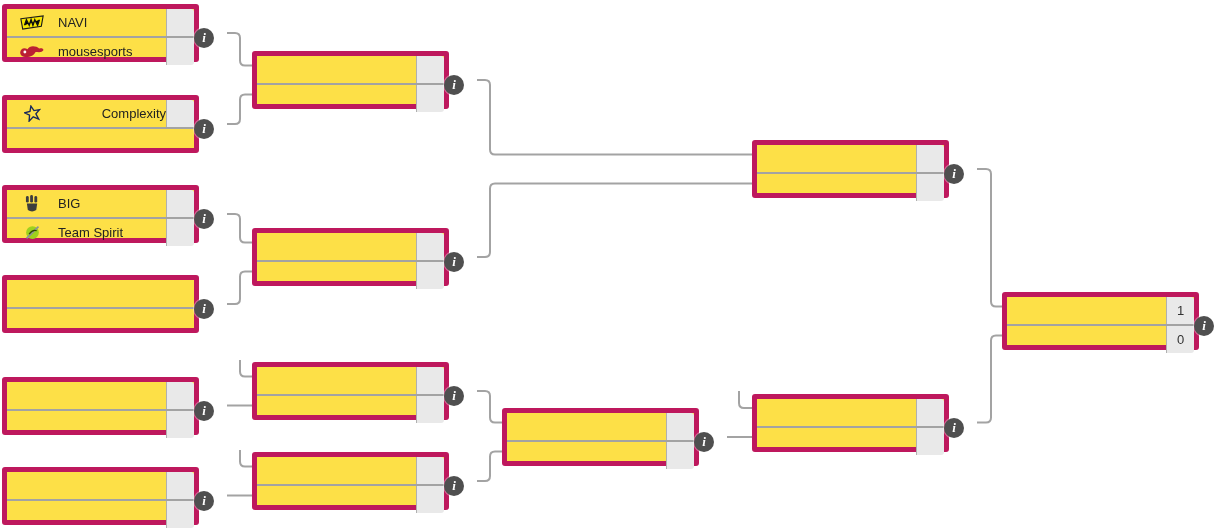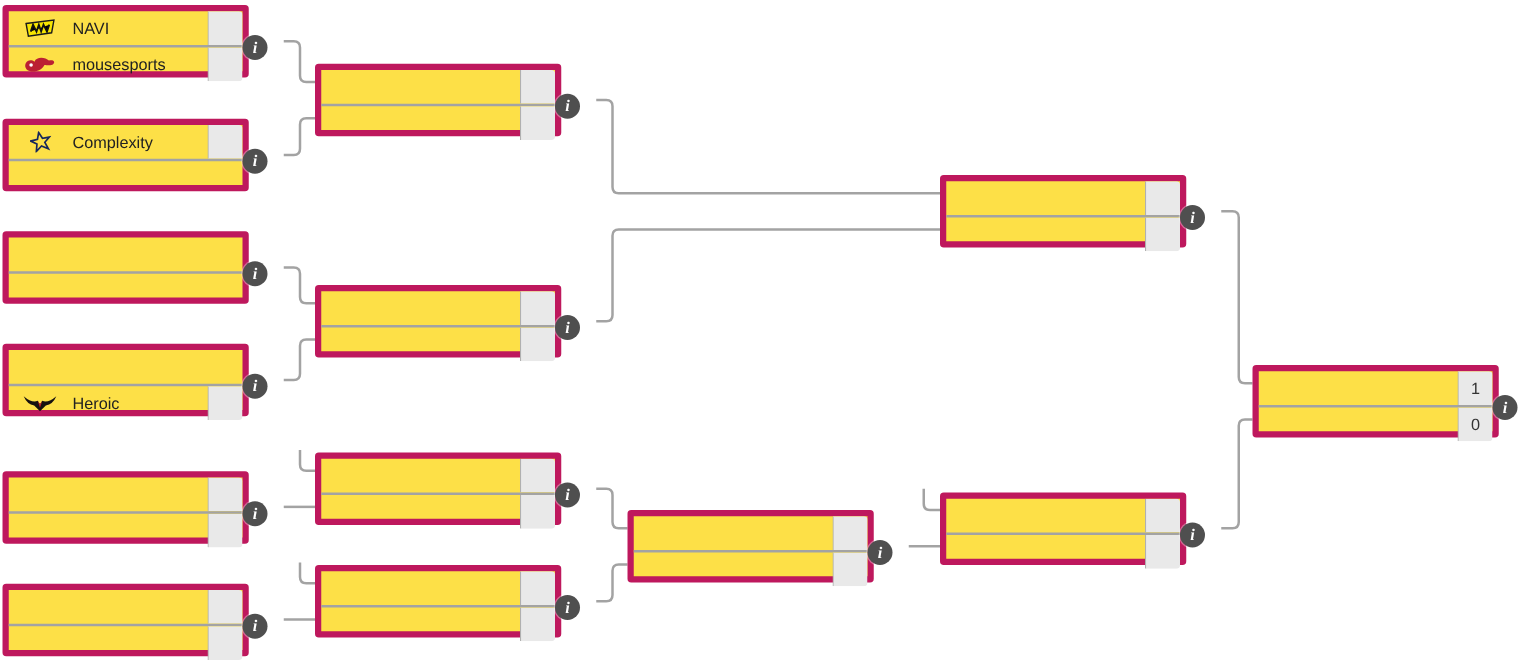--- a/index.html
+++ b/index.html
@@ -20,21 +20,21 @@
              border-left:1px solid #b0b0b0;display:flex;align-items:center;justify-content:center;
              color:#333;}
   .row.t .scorecell{border-top-right-radius:3px;}
   .row.b .scorecell{border-bottom-right-radius:3px;}
   .info{position:absolute;left:187px;top:19px;width:20px;height:20px;border-radius:50%;
         background:#4f4f4f;color:#fff;display:flex;align-items:center;justify-content:center;
         font:bold italic 13px "Liberation Serif", serif;z-index:3;cursor:pointer;
         box-shadow:0 0 0 1px rgba(255,255,255,.35);}
   
   #m-ub-qf1{left:2px;top:4px;}
-  #m-ub-qf2{left:2px;top:95px;}
+  #m-ub-qf2{left:2px;top:95px;text-align:right;}
   #m-ub-qf3{left:2px;top:185px;}
   #m-ub-qf4{left:2px;top:275px;}
   #m-lb-r1m1{left:2px;top:376.5px;}
   #m-lb-r1m2{left:2px;top:466.5px;}
   #m-ub-sf1{left:252px;top:51px;}
   #m-ub-sf2{left:252px;top:228px;}
   #m-lb-r2m1{left:252px;top:362px;}
   #m-lb-r2m2{left:252px;top:452px;}
   #m-lb-r3{left:502px;top:408px;}
   #m-ub-final{left:752px;top:140px;}
@@ -98,36 +98,51 @@
           </svg>
       </span>
       <span class="name">Complexity</span>
       <span class="scorecell"></span>
     </div>
     <div class="divider"></div>
     <span class="info">i</span>
   </div>
 
   <div class="match" id="m-ub-qf3">
-    <div class="divider"></div>
+    <div class="row t">
+      <span class="logo">
+        <svg width="15" height="17" viewBox="0 0 16 18">
+            <g fill="#3d3d3d">
+              <rect x="1" y="1" width="3" height="7" rx="1.5"></rect>
+              <rect x="5.5" y="0" width="3" height="8" rx="1.5"></rect>
+              <rect x="10" y="1" width="3" height="7" rx="1.5"></rect>
+              <path d="M2,9 h11 l-1,7 q-4.5,3 -9,0 Z"></path>
+            </g>
+          </svg>
+      </span>
+      <span class="name">BIG</span>
+      <span class="scorecell"></span>
+    </div>
+    <div class="divider"></div>
+    <div class="row b">
+      <span class="logo">
+        <svg width="17" height="17" viewBox="0 0 20 20">
+            <circle cx="10" cy="10" r="7.5" fill="#9ed11d"></circle>
+            <path d="M3,17 L17,3" stroke="#8a9196" stroke-width="2"></path>
+            <path d="M6,12 Q10,6 15,8" stroke="#2e4a00" stroke-width="1.4" fill="none"></path>
+          </svg>
+      </span>
+      <span class="name">Team Spirit</span>
+      <span class="scorecell"></span>
+    </div>
     <span class="info">i</span>
   </div>
 
   <div class="match" id="m-ub-qf4">
     <div class="divider"></div>
-    <div class="row b">
-      <span class="logo">
-        <svg width="28" height="15" viewBox="0 0 30 16">
-            <path d="M1,2 Q8,8 13,6 L15,9 L17,6 Q22,8 29,2 Q26,9 20,10 L15,15 L10,10 Q4,9 1,2 Z" fill="#17120f"></path>
-            <path d="M13,6 L15,9 L17,6 L15,12 Z" fill="#c3202c"></path>
-          </svg>
-      </span>
-      <span class="name">Heroic</span>
-      <span class="scorecell"></span>
-    </div>
     <span class="info">i</span>
   </div>
 
   <div class="match" id="m-lb-r1m1">
     <div class="row t">
       <span class="name noLogo"></span>
       <span class="scorecell"></span>
     </div>
     <div class="divider"></div>
     <div class="row b">

